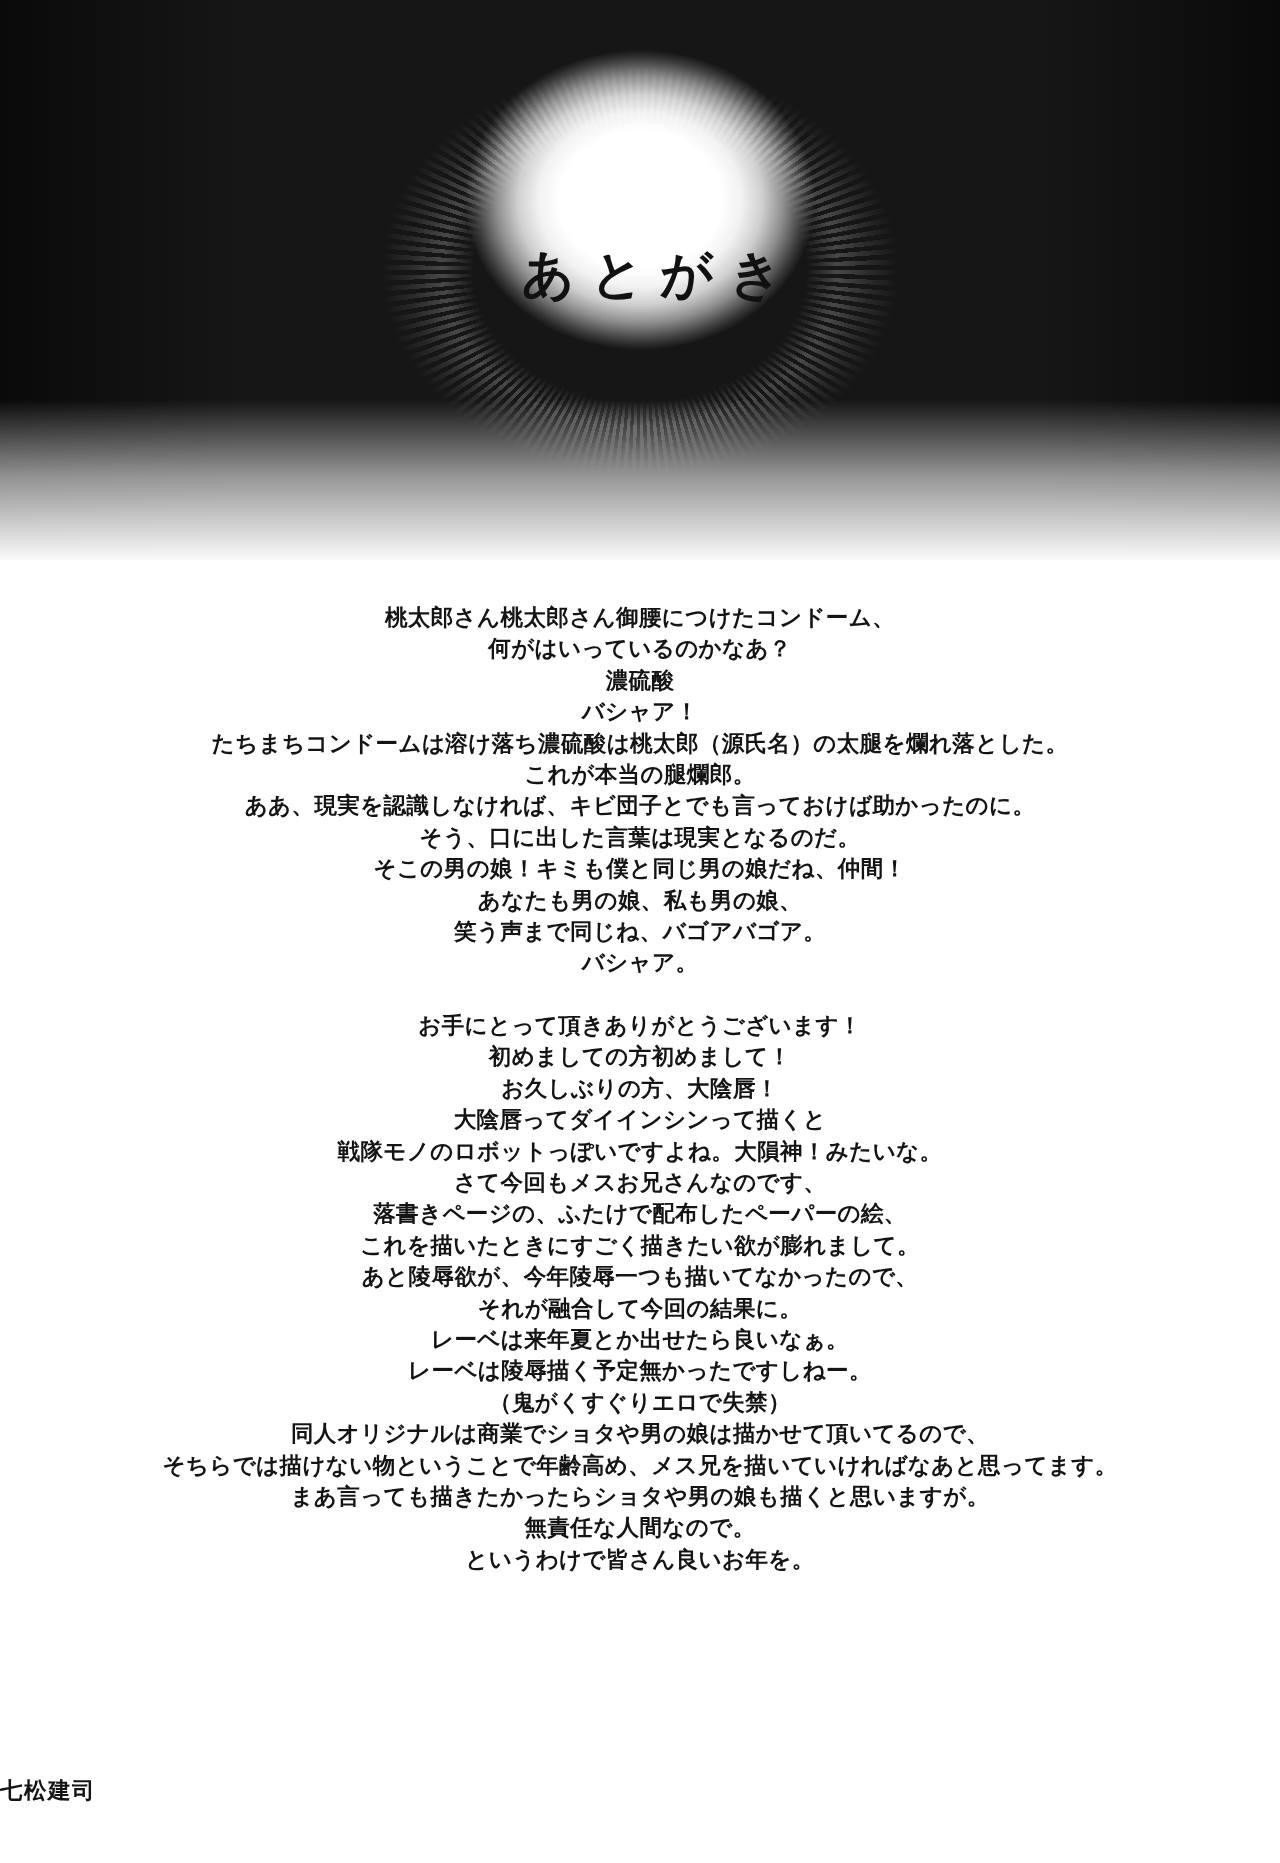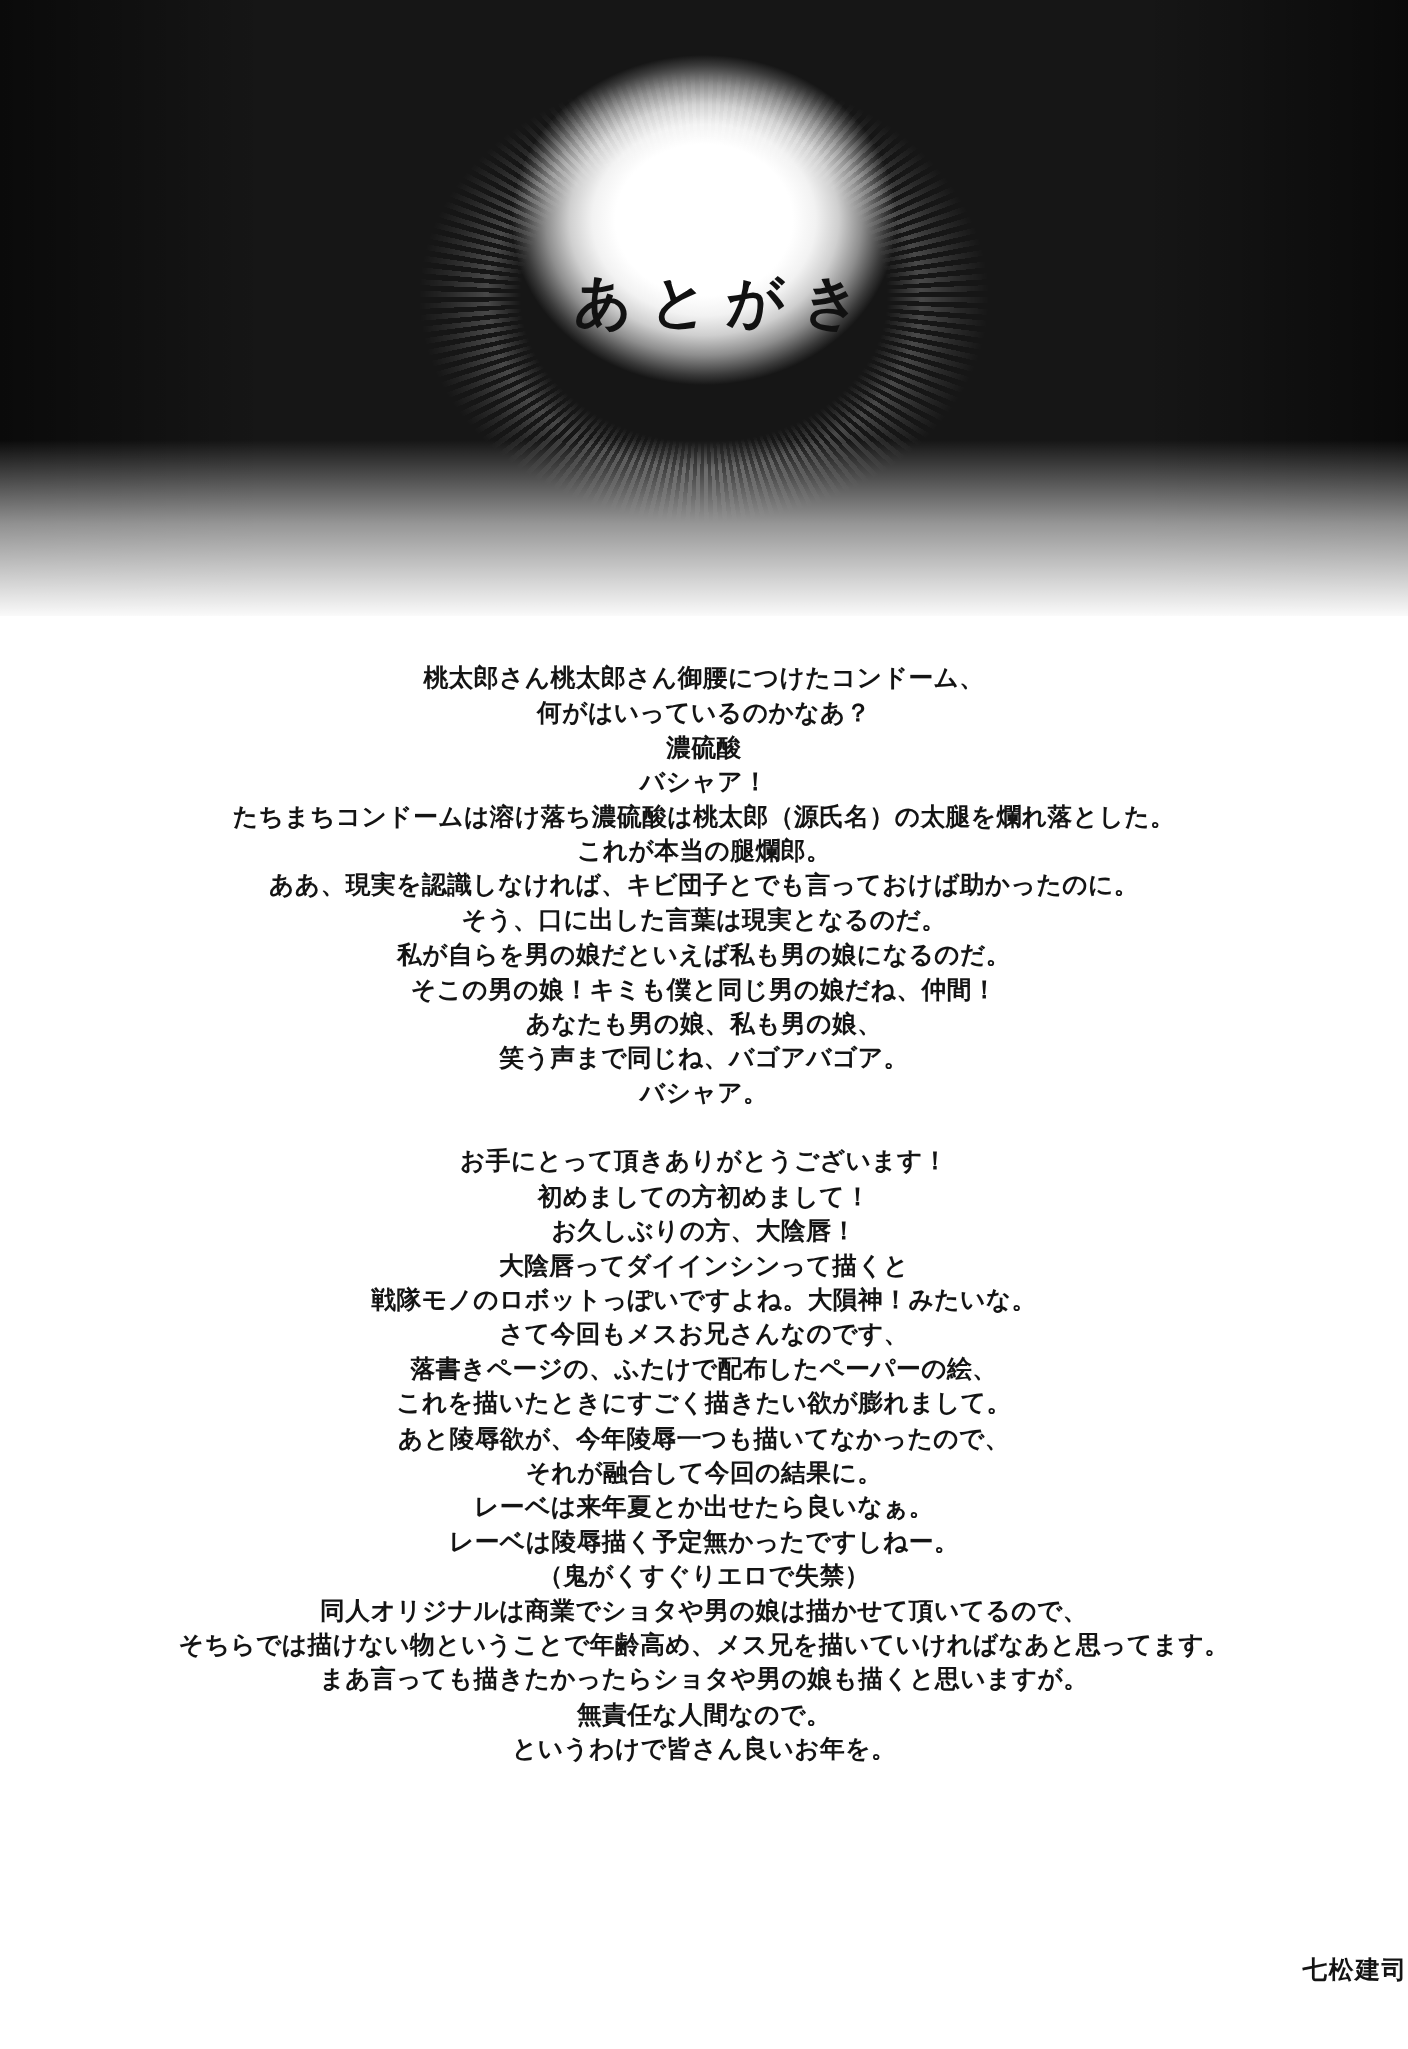--- a/index.html
+++ b/index.html
@@ -110,21 +110,21 @@
     letter-spacing: 0.4px;
   }
   .spacer {
     height: 31px;
   }
   #signature {
     position: absolute;
     left: 0;
     top: 1775px;
     width: 1280px;
-    text-align: right;
+    text-align: left;
     font-size: 22.5px;
     font-weight: 700;
     letter-spacing: 1.5px;
     color: #141414;
   }
 </style>
 </head>
 <body>
 
 <div id="page">
@@ -141,21 +141,20 @@
   <div id="body-text">
     <div class="block">
       <div class="line">桃太郎さん桃太郎さん御腰につけたコンドーム、</div>
       <div class="line">何がはいっているのかなあ？</div>
       <div class="line">濃硫酸</div>
       <div class="line">バシャア！</div>
       <div class="line">たちまちコンドームは溶け落ち濃硫酸は桃太郎（源氏名）の太腿を爛れ落とした。</div>
       <div class="line">これが本当の腿爛郎。</div>
       <div class="line">ああ、現実を認識しなければ、キビ団子とでも言っておけば助かったのに。</div>
       <div class="line">そう、口に出した言葉は現実となるのだ。</div>
-      <div class="line">私が自らを男の娘だといえば私も男の娘になるのだ。</div>
       <div class="line">そこの男の娘！キミも僕と同じ男の娘だね、仲間！</div>
       <div class="line">あなたも男の娘、私も男の娘、</div>
       <div class="line">笑う声まで同じね、バゴアバゴア。</div>
       <div class="line">バシャア。</div>
     </div>
 
     <div class="spacer"></div>
 
     <div class="block">
       <div class="line">お手にとって頂きありがとうございます！</div>

